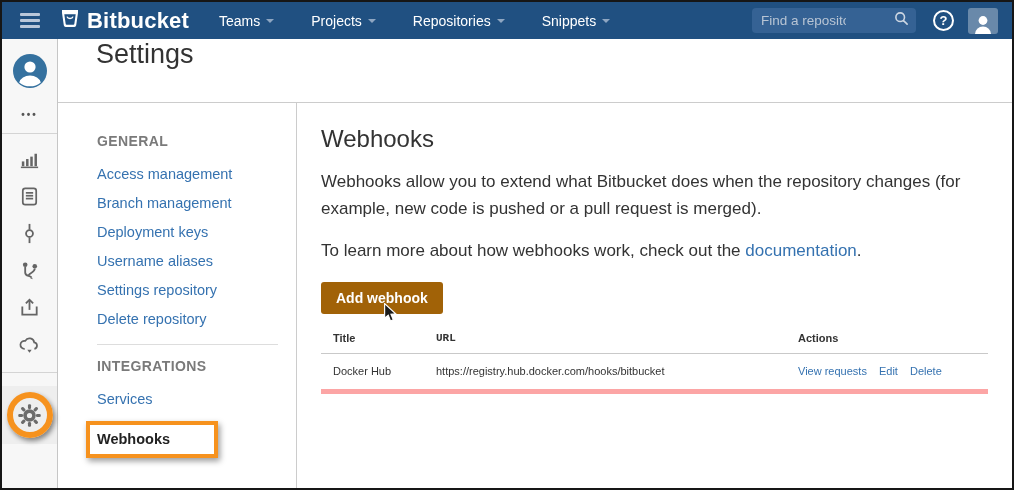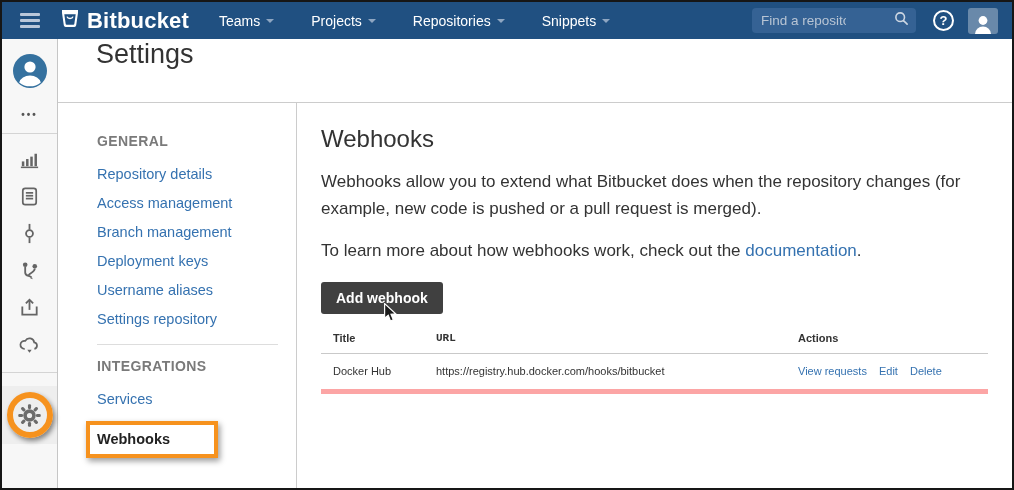--- a/index.html
+++ b/index.html
@@ -147,21 +147,21 @@
   .active-box .active-label { font-weight: bold; color: #222; font-size: 14.5px; }
 
   
   .main-content { flex: 1; padding: 13px 24px 0 24px; overflow: hidden; }
   .main-heading { font-size: 24px; font-weight: 400; color: #333; margin: 9px 0 16px; }
   .main-content p { font-size: 17px; color: #333; line-height: 1.58; margin: 0 0 15px; max-width: 692px; }
   .inline-link { color: #3572b0; text-decoration: none; cursor: pointer; }
 
   .btn-wrap { position: relative; display: inline-block; margin: 2px 0 11px; }
   .add-btn {
-    background: #404040; color: #fff;
+    background: #a16207; color: #fff;
     border: none; border-radius: 3px;
     font-family: "Liberation Sans", sans-serif;
     font-size: 14px; font-weight: bold;
     padding: 8px 15px; cursor: pointer;
   }
   .cursor-icon { position: absolute; left: 62px; top: 21px; pointer-events: none; }
 
   table.hooks { width: 100%; border-collapse: collapse; font-size: 11px; color: #333; }
   table.hooks th {
     text-align: left; font-weight: bold;
@@ -317,26 +317,26 @@
 
     <div class="right-col">
       <div class="page-header">
         <h1 class="page-title">Settings</h1>
       </div>
 
       <div class="content-row">
 
         <div class="settings-nav">
           <div class="nav-section-heading">GENERAL</div>
-          <a class="settings-link">Repository details</a>
           <a class="settings-link">Access management</a>
           <a class="settings-link">Branch management</a>
           <a class="settings-link">Deployment keys</a>
           <a class="settings-link">Username aliases</a>
           <a class="settings-link">Settings repository</a>
+          <a class="settings-link">Delete repository</a>
 
           <hr class="nav-divider">
 
           <div class="nav-section-heading">INTEGRATIONS</div>
           <a class="settings-link">Services</a>
           <span class="active-box">
             <span class="active-label">Webhooks</span>
           </span>
           
         </div>

